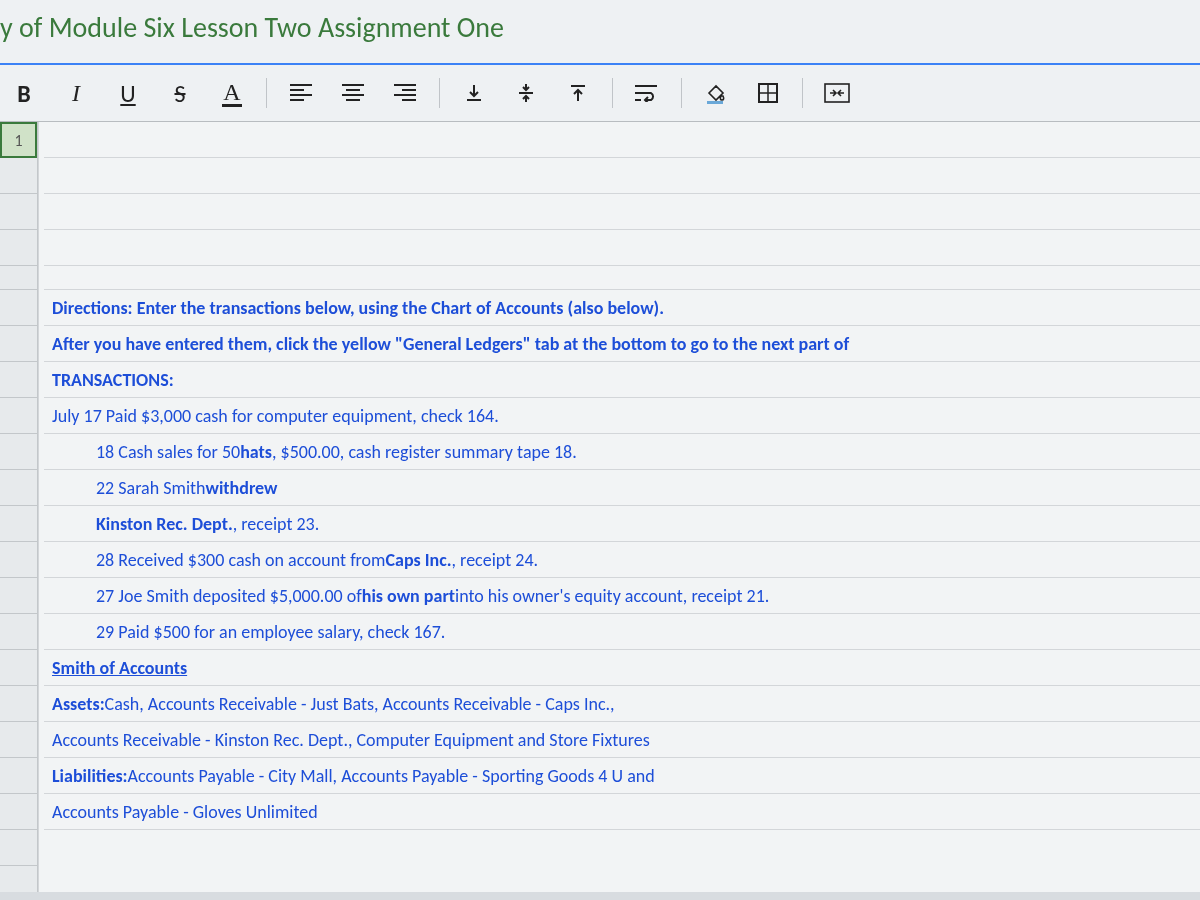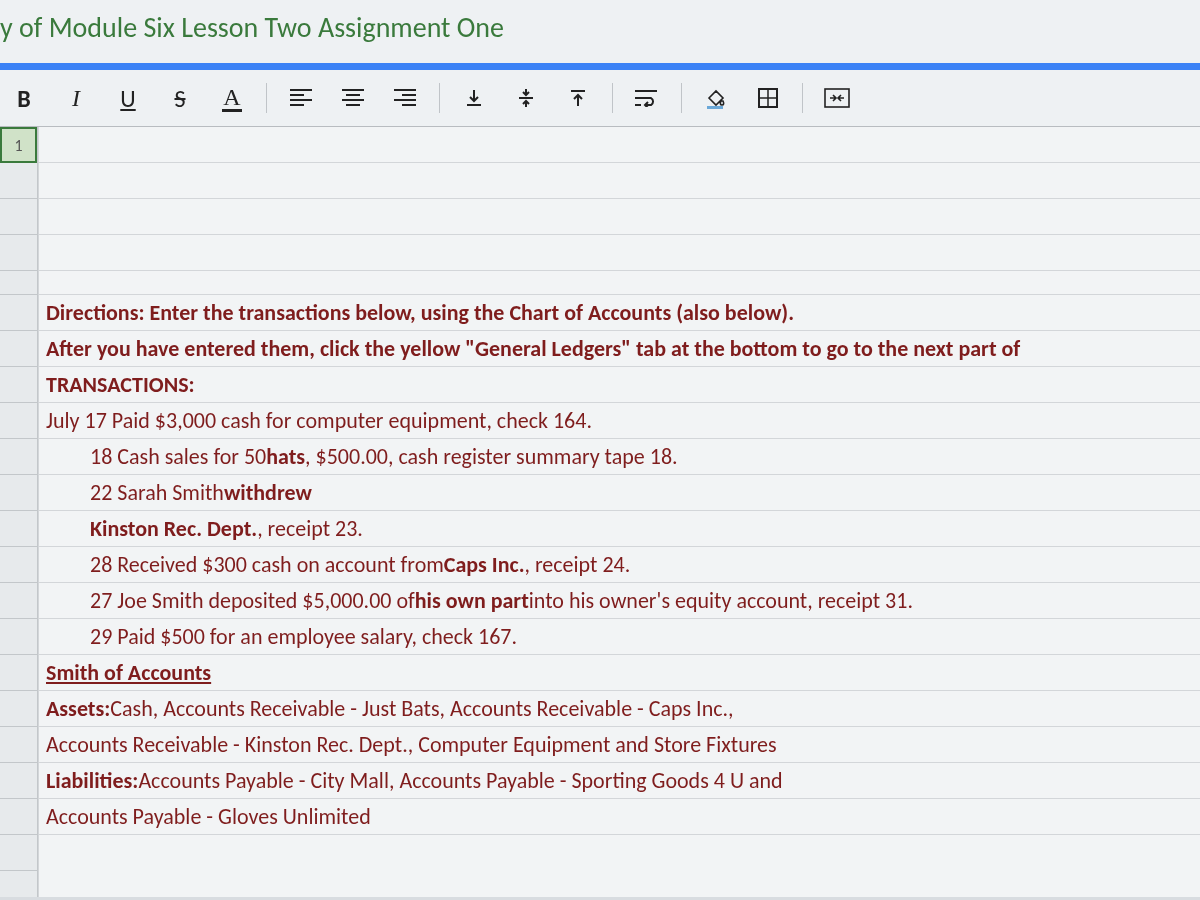--- a/index.html
+++ b/index.html
@@ -8,21 +8,21 @@
     background: #d8dce0;
     width: 1200px;
     height: 900px;
     overflow: hidden;
   }
   .title-bar {
     padding: 10px 0 18px 0;
     font-size: 28px;
     color: #3a7a3c;
     background: #eef1f3;
-    border-bottom: 7px solid #3b82f6;
+    border-bottom: 2px solid #3b82f6;
   }
   .toolbar {
     display: flex;
     align-items: center;
     gap: 4px;
     padding: 8px 0;
     background: #eef1f3;
     border-bottom: 1px solid #b8bcc0;
   }
   .tool-btn {
@@ -68,23 +68,24 @@
   .content-col {
     flex: 1;
     position: relative;
   }
   .cell-row {
     height: 36px;
     border-bottom: 1px solid #d3d6d9;
     display: flex;
     align-items: center;
     padding-left: 8px;
-    font-size: 22px;
-    color: #7f1d1d;
+    font-size: 18px;
+    color: #1d4ed8;
     white-space: nowrap;
+    margin-left: 6px;
   }
   .cell-row .indent { width: 44px; display: inline-block; }
   .grid-vline {
     position: absolute;
     top: 0; bottom: 0;
     width: 1px;
     background: #d3d6d9;
   }
   .b { font-weight: bold; }
   .u { text-decoration: underline; }
@@ -225,21 +226,21 @@
     <div class="cell-row">
       <span class="indent"></span>
       <span>28 Received $300 cash on account from </span>
         <span class="b">Caps Inc.</span>
         <span>, receipt 24.</span>
     </div>
     <div class="cell-row">
       <span class="indent"></span>
       <span>27 Joe Smith deposited $5,000.00 of </span>
         <span class="b">his own part</span>
-        <span> into his owner's equity account, receipt 31.</span>
+        <span> into his owner's equity account, receipt 21.</span>
     </div>
     <div class="cell-row">
       <span class="indent"></span>
       <span>29 Paid $500 for an employee salary, check 167.</span>
     </div>
 
     <div class="cell-row b u">Smith of Accounts</div>
     <div class="cell-row">
       <span class="b">Assets:</span>
         <span> Cash, Accounts Receivable - Just Bats, Accounts Receivable - Caps Inc.,</span>

